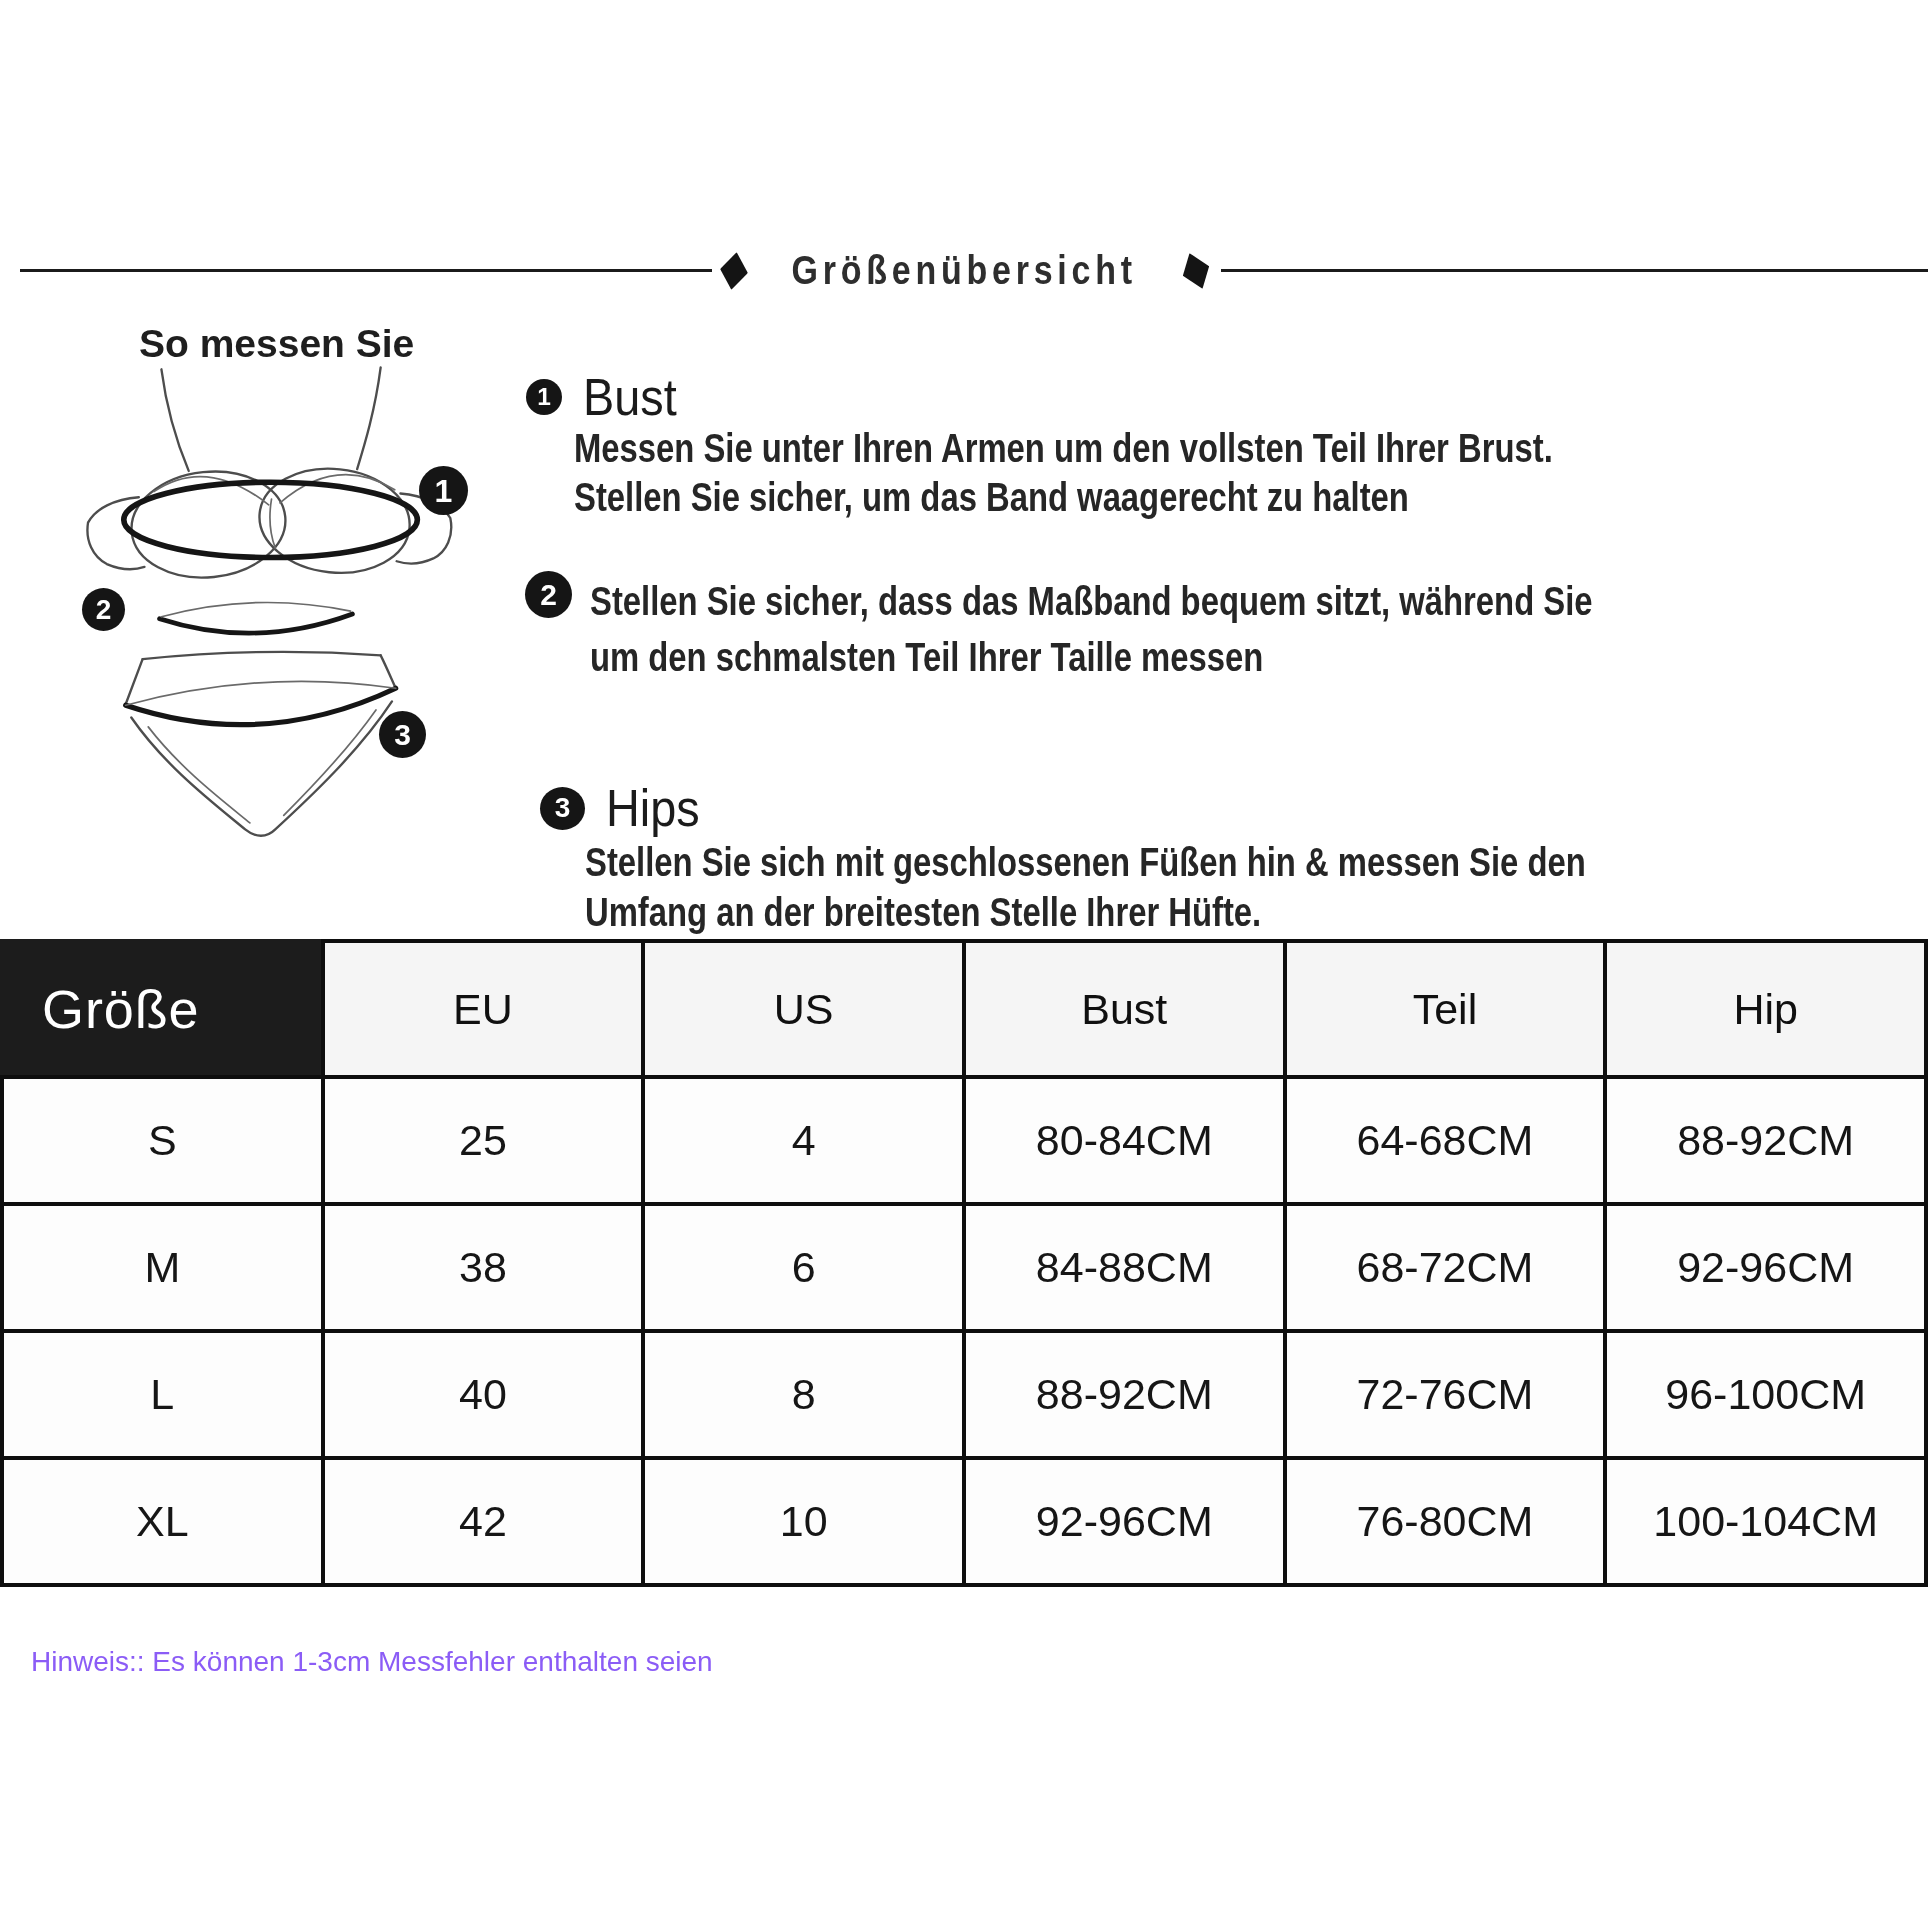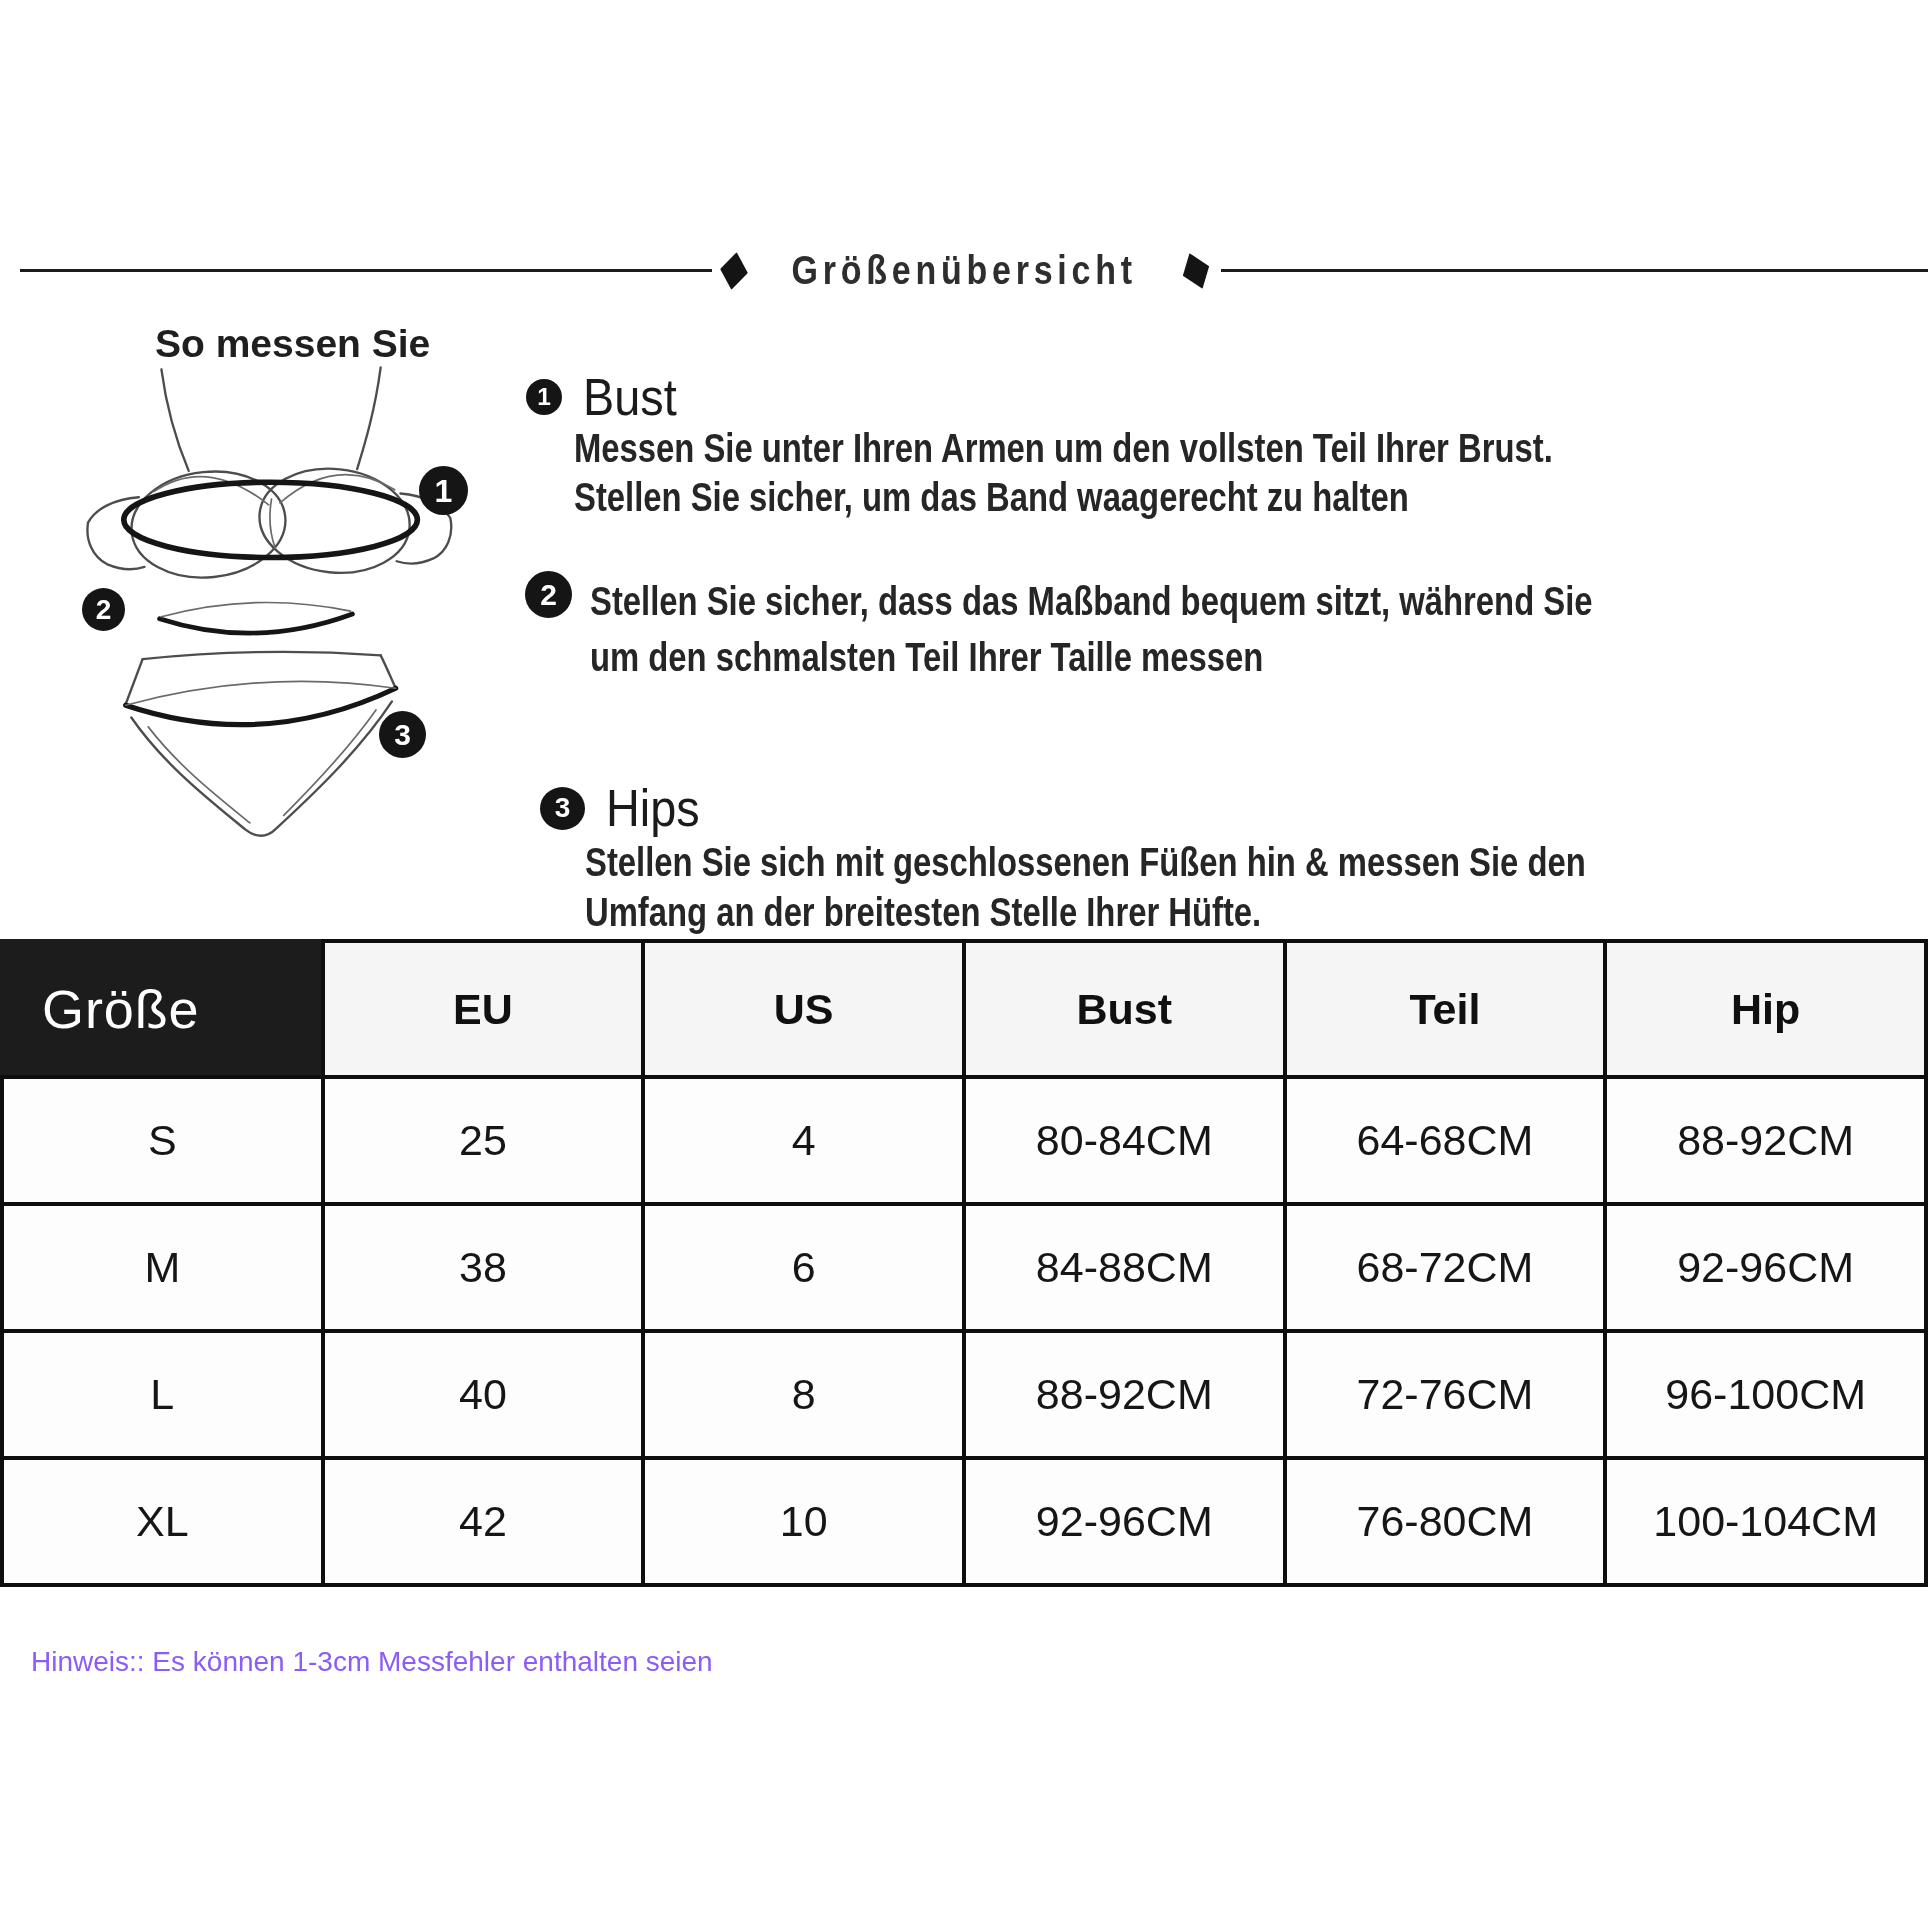--- a/index.html
+++ b/index.html
@@ -13,21 +13,21 @@
   .rule-left{width:692px;}
   .rule-right{flex:1;}
   .diamond{width:28px;height:38px;background:#141414;clip-path:polygon(50% 0,100% 50%,50% 100%,0 50%);flex:none;}
   .d-left{margin:0 13px 0 7.5px;transform:rotate(8deg);}
   .d-right{margin:0 11.3px 0 15px;transform:rotate(-20deg);}
   .page-title{
     font-size:40px;font-weight:700;letter-spacing:5.6px;color:#2e2e2e;white-space:nowrap;
     transform:scaleX(.85);transform-origin:center;
   }
   
-  .measure-heading{position:absolute;left:139px;top:322px;font-size:39px;font-weight:700;color:#1f1f1f;margin-left:16px;}
+  .measure-heading{position:absolute;left:139px;top:322px;font-size:39px;font-weight:700;color:#1f1f1f;}
   .illustration{position:absolute;left:56px;top:358px;width:527px;height:574px;}
   .badge{
     position:absolute;background:#151515;color:#ffffff;border-radius:50%;
     display:flex;align-items:center;justify-content:center;font-weight:700;line-height:1;
   }
   .ill-b1{left:419px;top:466px;width:49px;height:49px;font-size:32px;}
   .ill-b2{left:82px;top:588px;width:43px;height:43px;font-size:28px;}
   .ill-b3{left:379px;top:711px;width:47px;height:47px;font-size:30px;}
   .sec-head{position:absolute;display:flex;align-items:center;}
   .sec1-head{left:526px;top:367px;}
@@ -40,21 +40,21 @@
   .desc{
     position:absolute;font-size:40px;font-weight:700;color:#262626;white-space:nowrap;
     transform:scaleX(.82);transform-origin:left top;
   }
   .sec1-desc{left:574px;top:424px;line-height:49px;}
   .sec2-desc{left:590px;top:573px;line-height:56px;}
   .sec3-desc{left:585px;top:837px;line-height:50px;}
   
   .size-table{position:absolute;left:0;top:939px;width:1928px;border-collapse:collapse;table-layout:fixed;}
   .size-table th,.size-table td{border:4.7px solid #0e0e0e;text-align:center;padding:0;}
-  .size-table thead th{height:132px;background:#f5f5f5;font-size:43px;font-weight:700;color:#101010;}
+  .size-table thead th{height:132px;background:#f5f5f5;font-size:43px;font-weight:400;color:#101010;}
   .size-table thead th.size-label{
     background:#1c1c1c;border-color:#1c1c1c #0e0e0e #0e0e0e #1c1c1c;color:#ffffff;
     font-size:54px;font-weight:400;text-align:left;padding-left:38px;letter-spacing:0.9px;
   }
   .size-table tbody td{height:123px;background:#fdfdfd;font-size:43px;font-weight:400;color:#161616;}
   
   .note{position:absolute;left:31px;top:1646px;font-size:28px;font-weight:400;color:#8b5cf6;}
   svg .garment{stroke:#4d4d4d;stroke-width:2.5;fill:none;stroke-linecap:round;}
   svg .detail{stroke:#6a6a6a;stroke-width:1.8;fill:none;stroke-linecap:round;}
   svg .tape{stroke:#151515;fill:none;stroke-linecap:round;}

